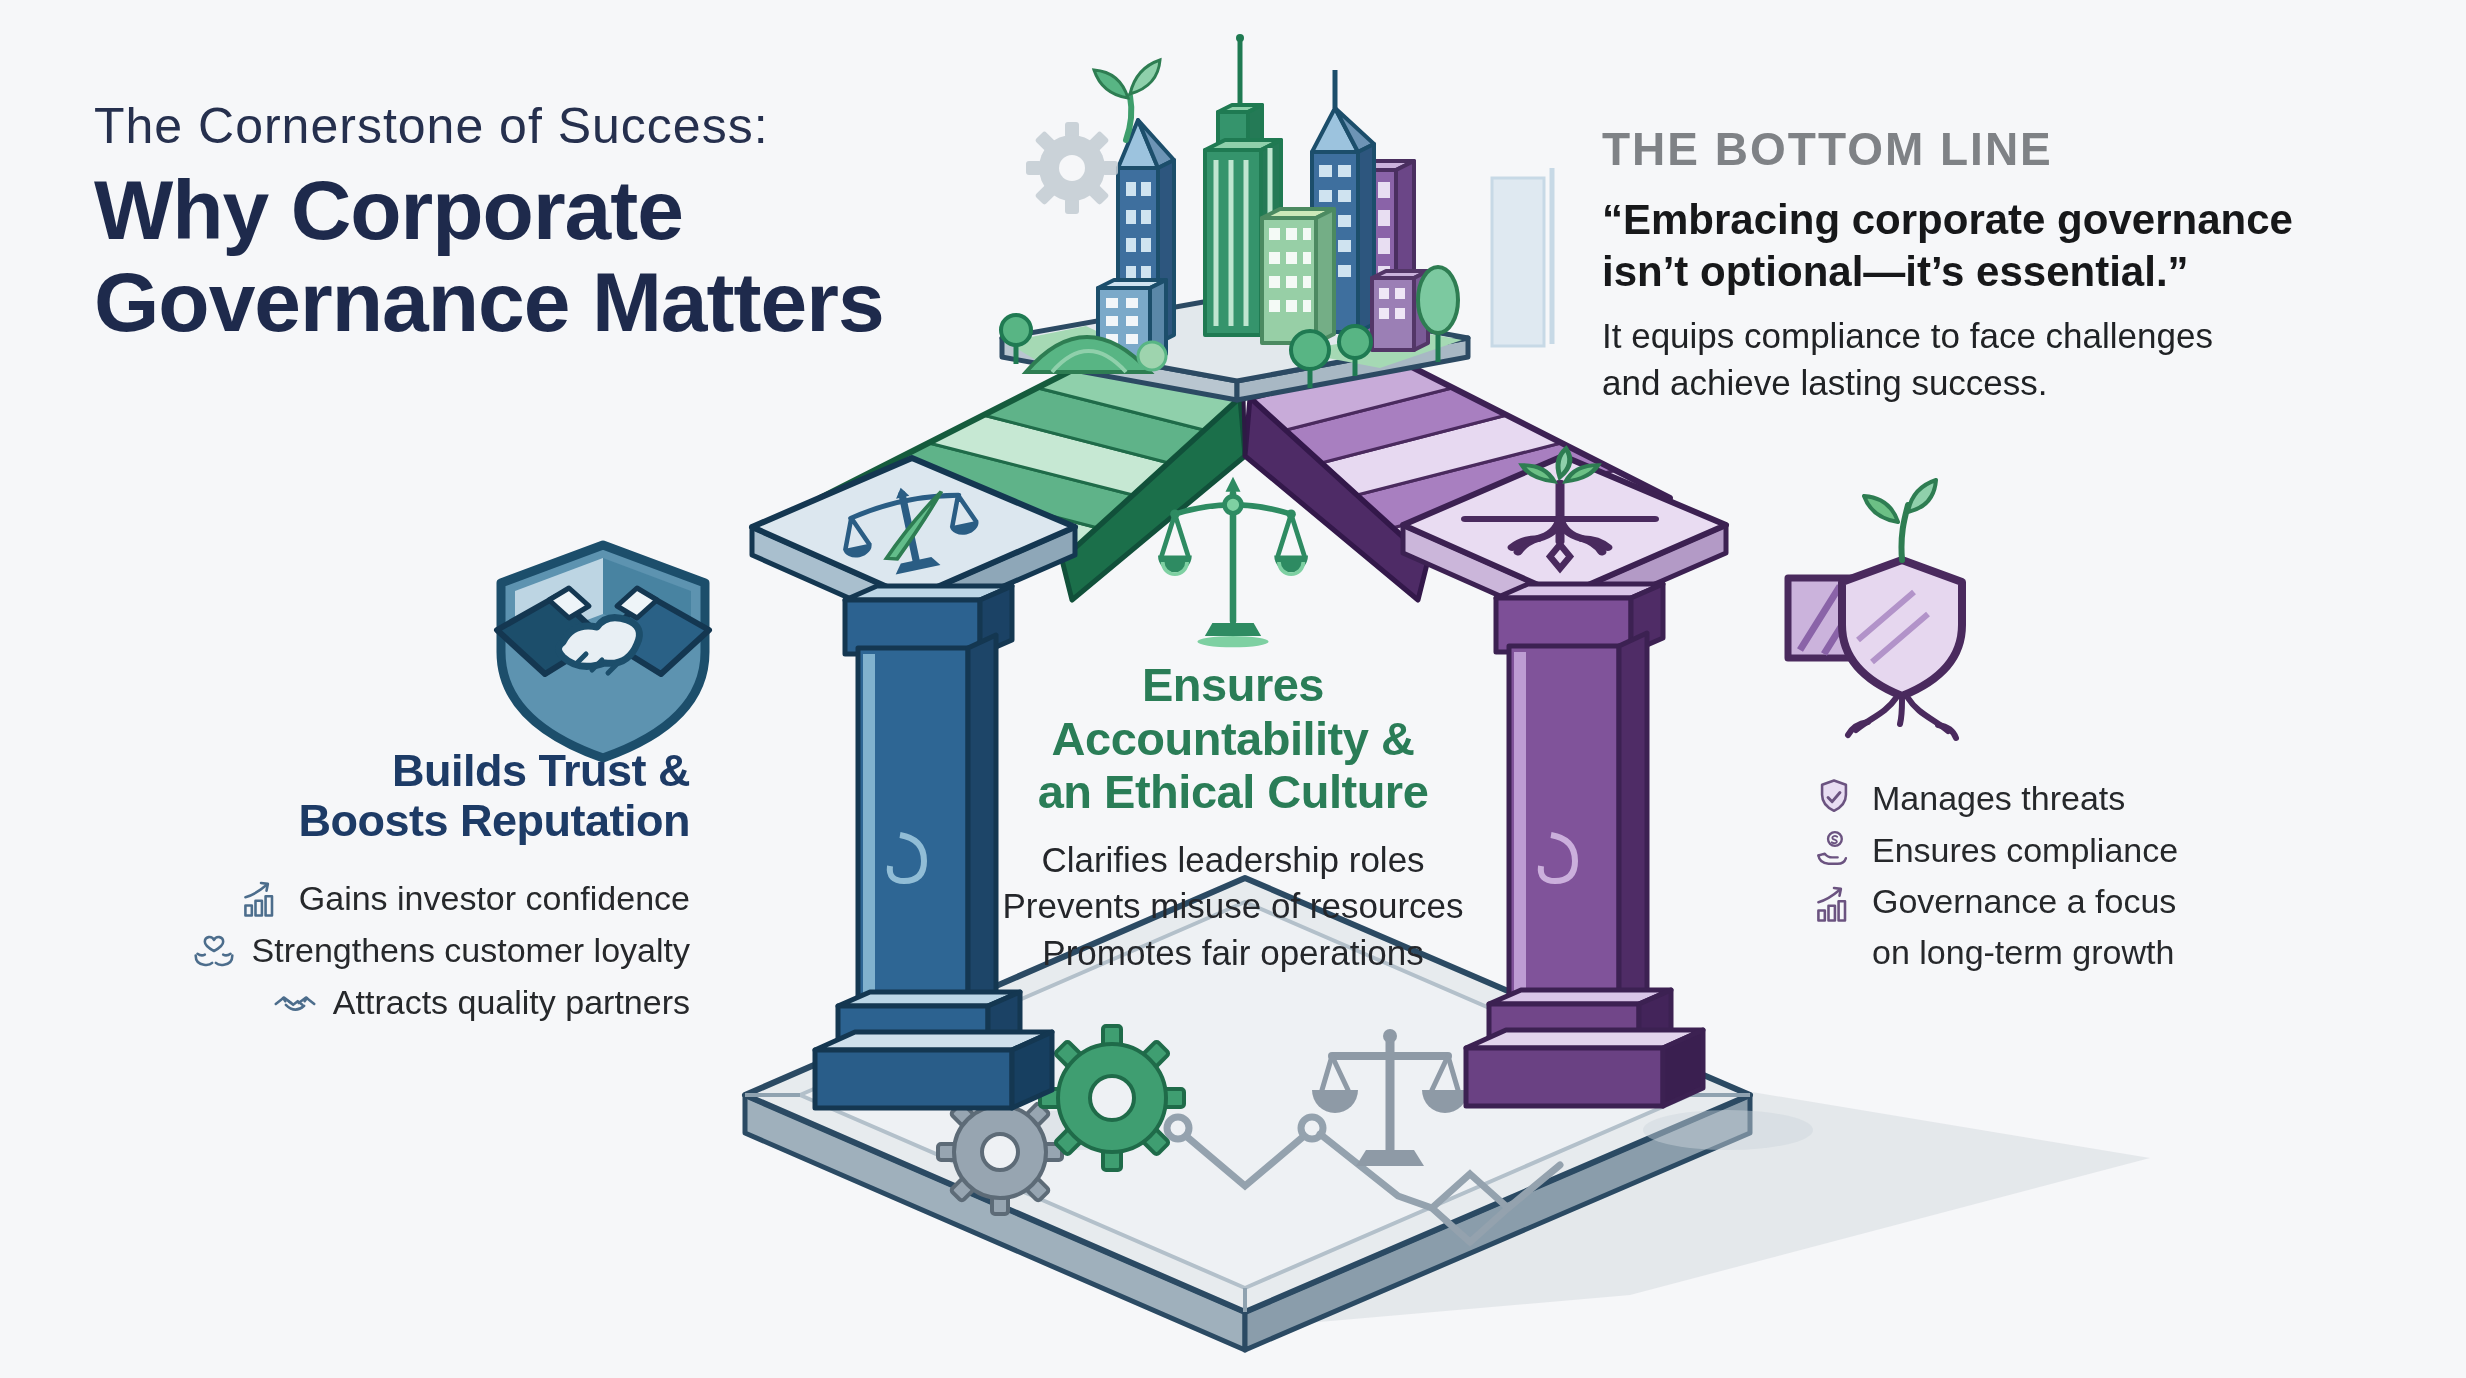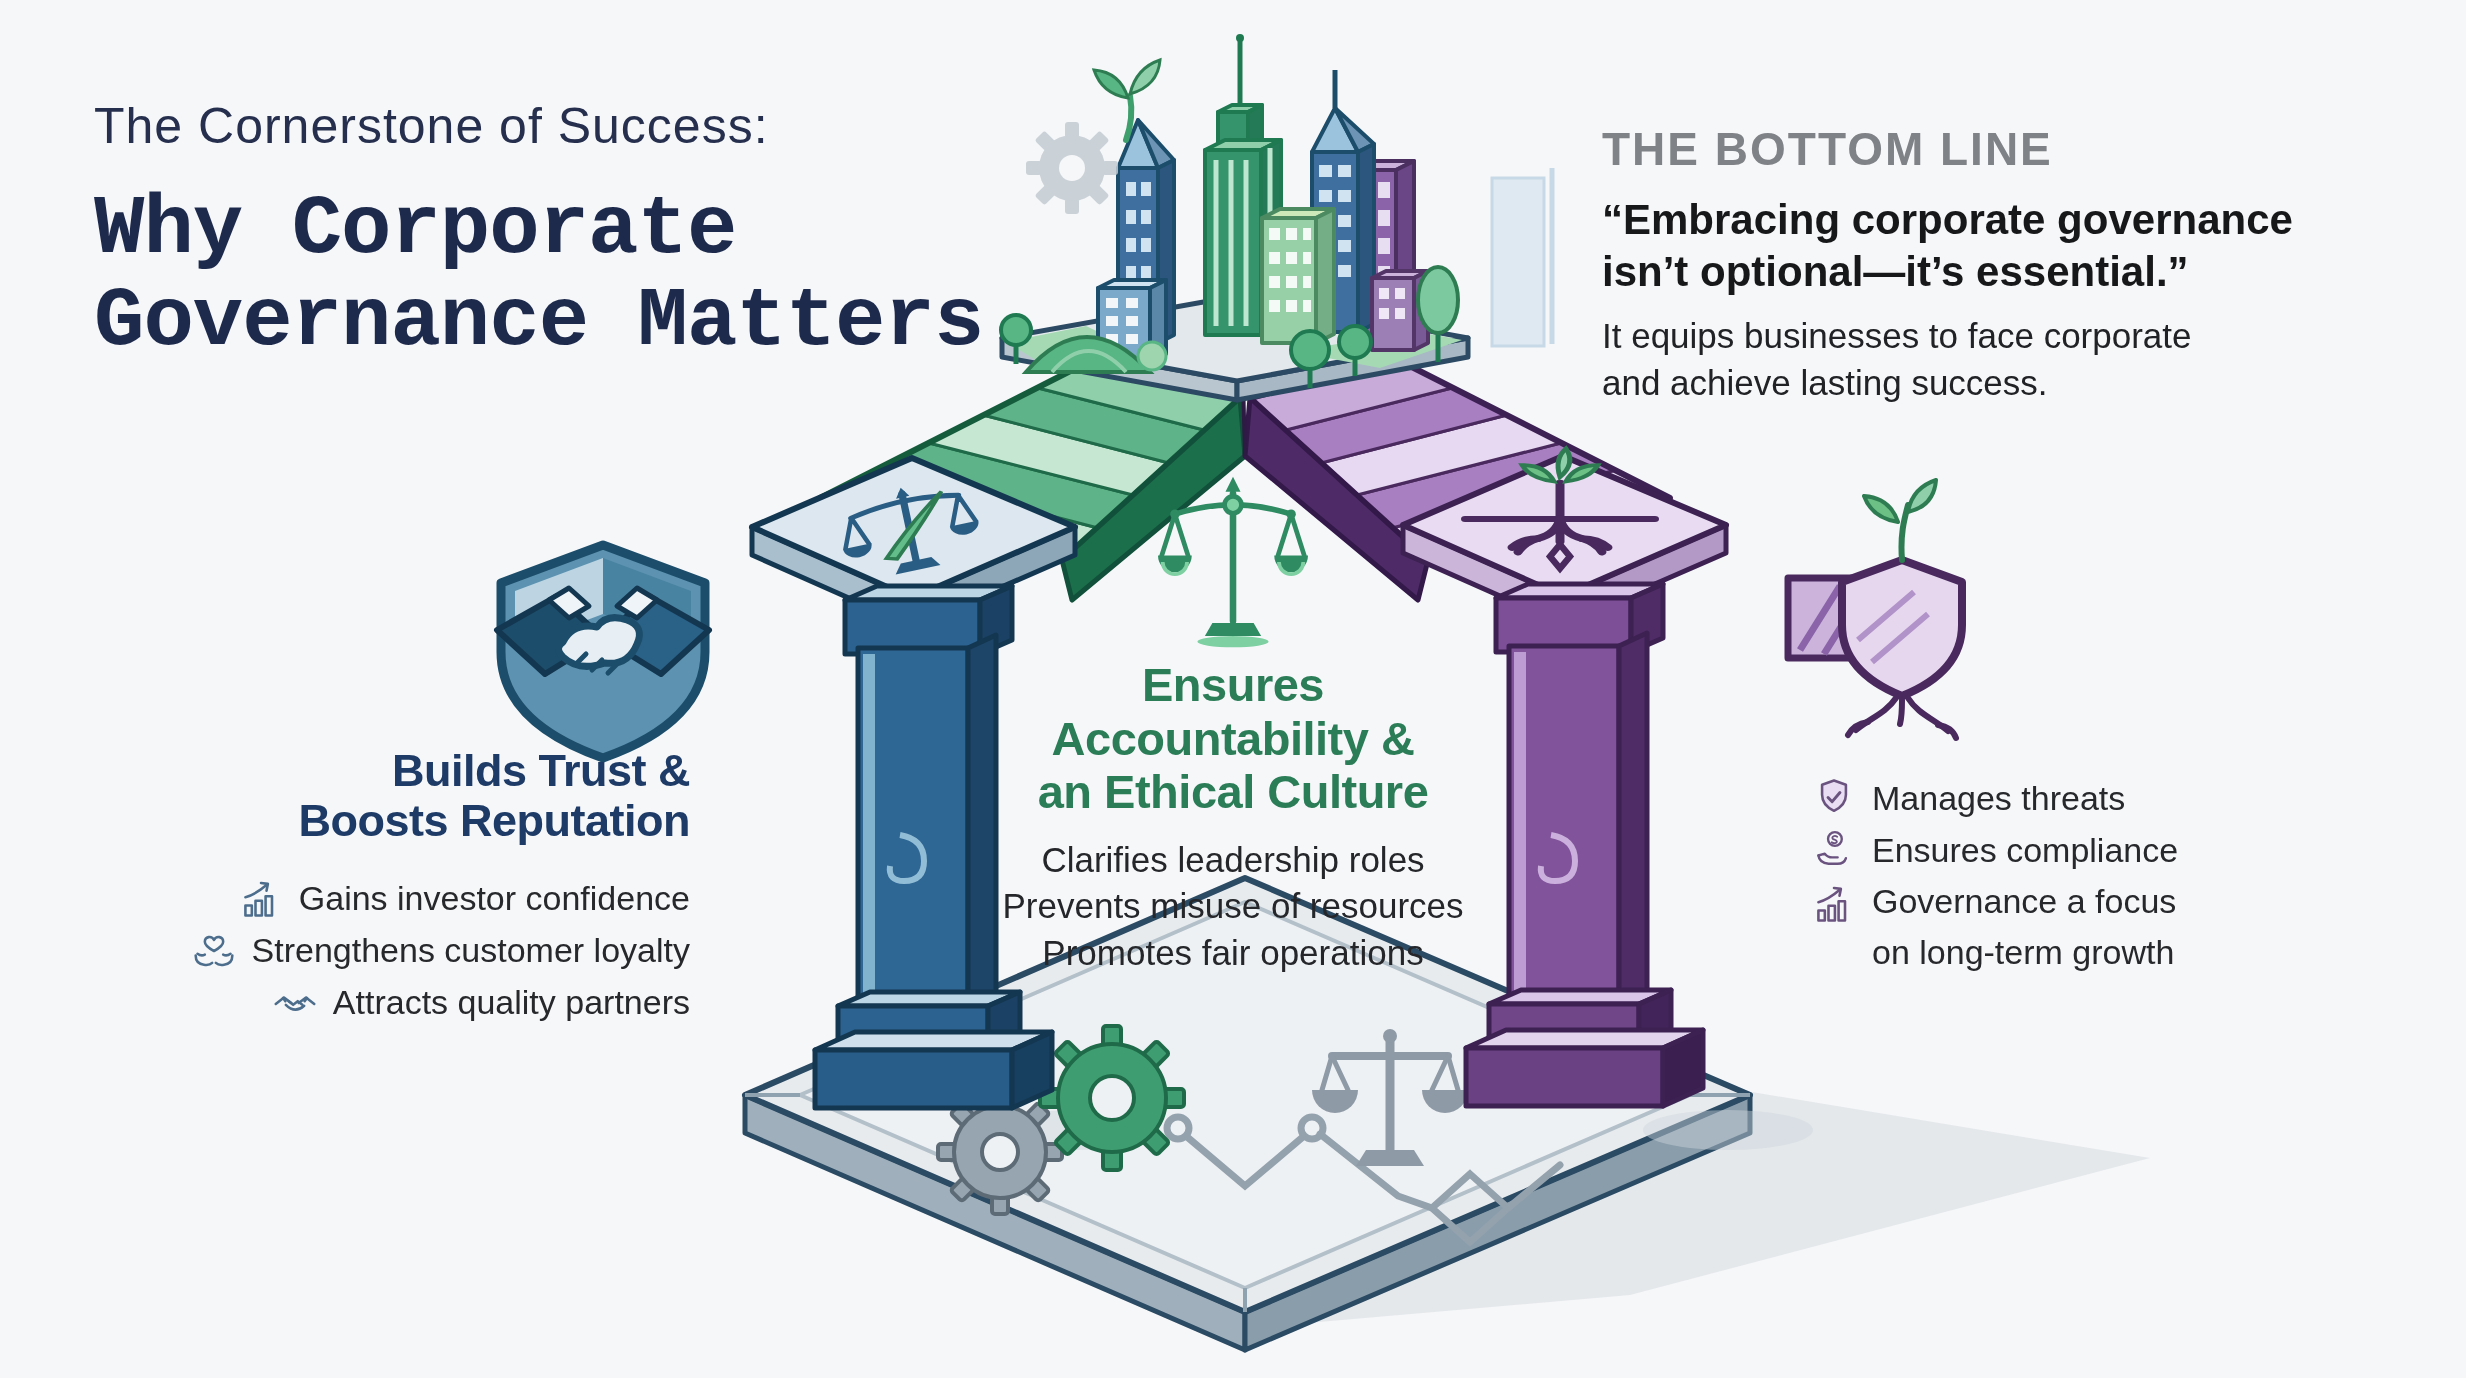--- a/index.html
+++ b/index.html
@@ -7,21 +7,21 @@
     width:2466px;height:1378px;overflow:hidden;
     background:#f6f7f9;
     font-family:"Liberation Sans", sans-serif;
     position:relative;
   }
   .stage{position:absolute;inset:0;width:1968px;height:1378px;}
   svg.illustration{position:absolute;left:0;top:0;}
   
   .title-block{position:absolute;left:94px;top:98px;width:920px;}
   .kicker{font-size:50px;letter-spacing:1px;color:#26304e;font-weight:400;line-height:1.15;}
-  .headline{margin-top:28px;font-size:84px;font-weight:700;color:#1e2a4c;line-height:1.1;letter-spacing:-1px;font-family:Liberation Mono, monospace;}
+  .headline{margin-top:8px;font-size:84px;font-weight:700;color:#1e2a4c;line-height:1.1;letter-spacing:-1px;}
   
   .bottomline{position:absolute;left:1602px;top:126px;width:850px;}
   .bl-label{font-size:46px;font-weight:700;color:#7f8286;letter-spacing:2px;line-height:1;}
   .bl-quote{margin-top:22px;font-size:42px;font-weight:700;color:#17181a;line-height:1.23;}
   .bl-body{margin-top:16px;font-size:35px;color:#202225;line-height:1.32;}
   
   .panel-heading{font-size:45px;font-weight:700;line-height:1.12;letter-spacing:-0.5px;}
   .navy{color:#1d3b66;}
   .plum{color:#5c2f73;}
   .green{color:#2a7d57;}
@@ -413,21 +413,21 @@
   </div>
 </div>
 
 <div class="bottomline">
   <div class="bl-label">THE BOTTOM LINE</div>
   <div class="bl-quote">
     <div>“Embracing corporate governance</div>
     <div>isn’t optional—it’s essential.”</div>
   </div>
   <div class="bl-body">
-    <div>It equips businesses to face corporate</div>
+    <div>It equips compliance to face challenges</div>
     <div>and achieve lasting success.</div>
   </div>
 </div>
 
 <div class="left-panel">
   <div class="panel-heading navy">
     <div>Builds Trust &amp;</div>
     <div>Boosts Reputation</div>
   </div>
   <div class="bullets">

